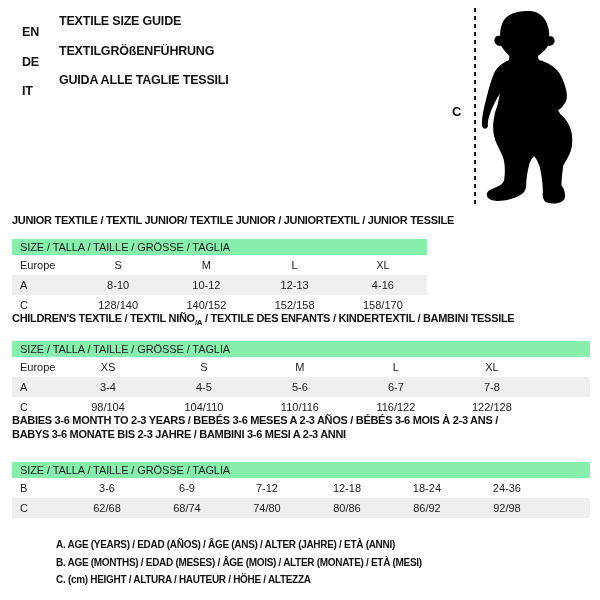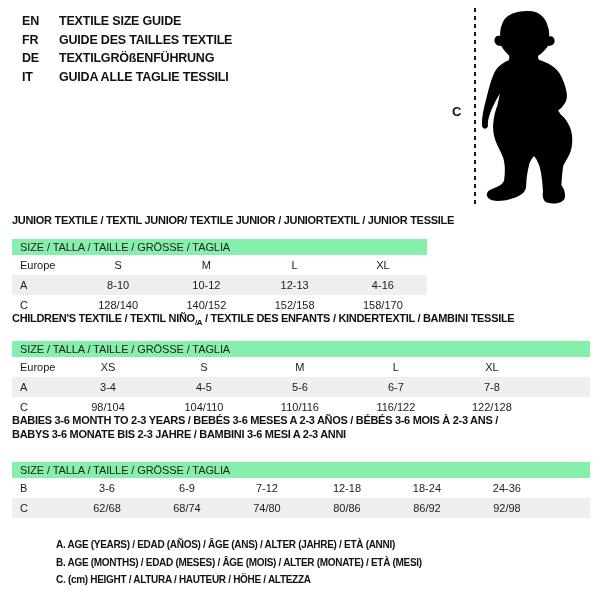--- a/index.html
+++ b/index.html
@@ -6,21 +6,21 @@
   body{
     width:600px;height:600px;background:#ffffff;
     font-family:"Liberation Sans", sans-serif;
     color:#111111;position:relative;overflow:hidden;
   }
   .canvas{position:absolute;inset:0;}
 
   
   .legend{position:absolute;left:22px;top:12px;}
   .legend-row{display:flex;line-height:18.5px;font-size:12.5px;font-weight:700;letter-spacing:-0.2px;}
-  .legend-code{width:37px;flex:0 0 37px;}
+  .legend-code{width:37px;flex:0 0 37px;margin-top:11px;}
 
   
   .height-line{
     position:absolute;left:474px;top:8px;width:2px;height:198px;
     background:repeating-linear-gradient(to bottom,#1a1a1a 0 4px,transparent 4px 8px);
   }
   .height-label{position:absolute;left:452px;top:104px;font-size:13px;font-weight:700;}
   .baby{position:absolute;left:478px;top:7px;width:98px;height:202px;}
 
   
@@ -53,24 +53,20 @@
 </style>
 </head>
 <body>
 
 <div class="canvas">
 
   <div class="legend">
     <div class="legend-row">
       <span class="legend-code">EN</span>
       <span class="legend-label">TEXTILE SIZE GUIDE</span>
-    </div>
-    <div class="legend-row">
-      <span class="legend-code">FR</span>
-      <span class="legend-label">GUIDE DES TAILLES TEXTILE</span>
     </div>
     <div class="legend-row">
       <span class="legend-code">DE</span>
       <span class="legend-label">TEXTILGRÖßENFÜHRUNG</span>
     </div>
     <div class="legend-row">
       <span class="legend-code">IT</span>
       <span class="legend-label">GUIDA ALLE TAGLIE TESSILI</span>
     </div>
   </div>

